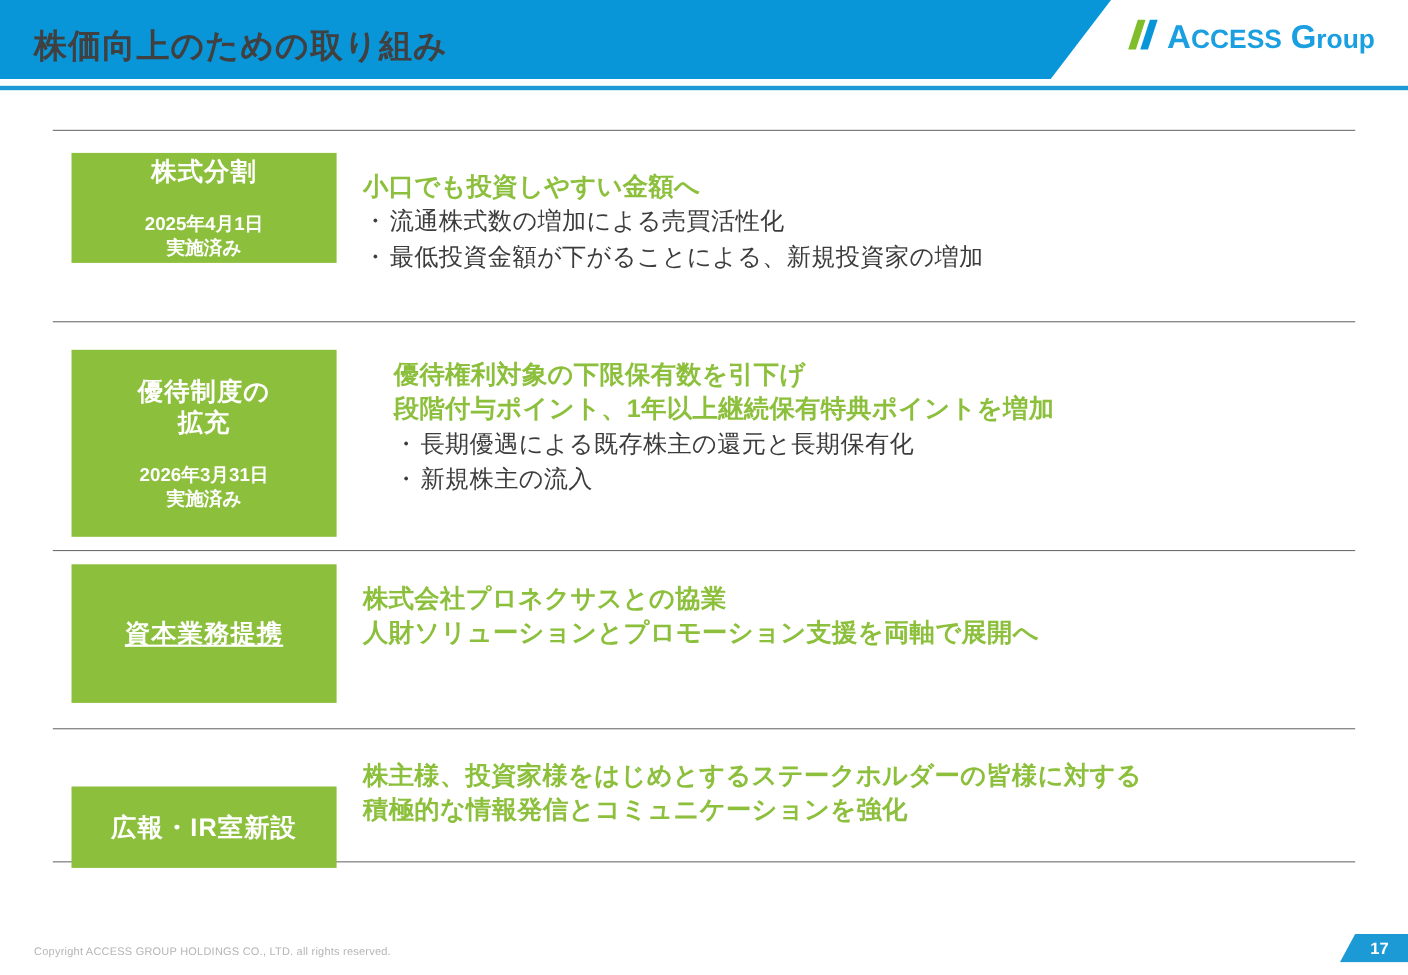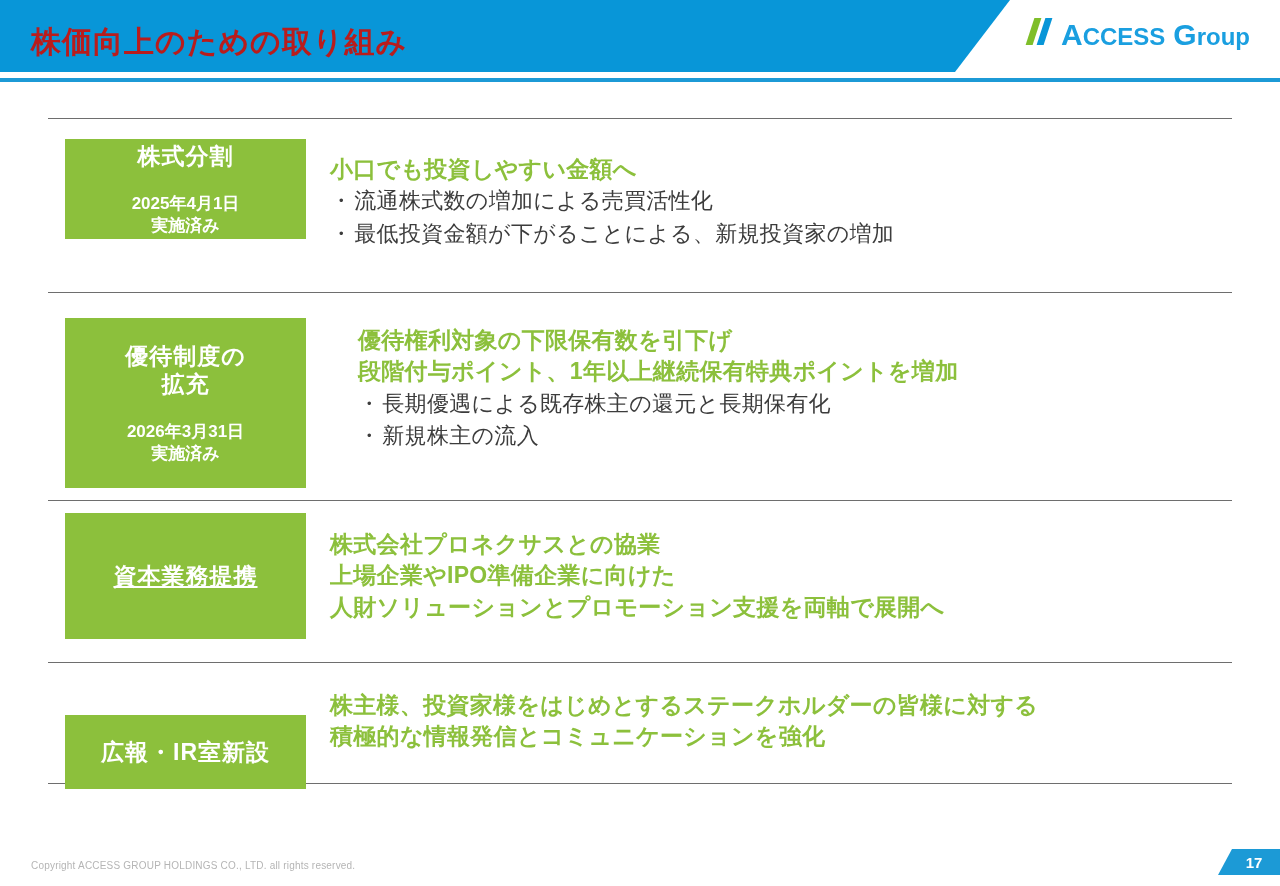--- a/index.html
+++ b/index.html
@@ -30,21 +30,21 @@
     background: #0896d8;
     clip-path: polygon(0 0, 1010px 0, 955px 72px, 0 72px);
   }
   .header-title {
     position: absolute;
     left: 31px;
     top: 0;
     height: 84px;
     display: flex;
     align-items: center;
-    color: #b91c1c;
+    color: #404040;
     font-size: 30px;
     font-weight: bold;
     letter-spacing: 1px;
     white-space: nowrap;
   }
   .header-rule {
     position: absolute;
     left: 0;
     top: 78px;
     width: 1280px;
@@ -235,21 +235,20 @@
       <div class="bullet"><span class="dot">・</span><span>新規株主の流入</span></div>
     </div>
   </div>
 
   <div class="row">
     <div class="green-box" style="top:431px; height:126px;text-decoration:underline;">
       <div class="gb-title">資本業務提携</div>
     </div>
     <div class="body-col" style="top:447px;">
       <div class="headline">株式会社プロネクサスとの協業</div>
-      <div class="headline">上場企業やIPO準備企業に向けた</div>
       <div class="headline">人財ソリューションとプロモーション支援を両軸で展開へ</div>
     </div>
   </div>
 
   <div class="row">
     <div class="green-box" style="top:633px; height:74px;">
       <div class="gb-title">広報・IR室新設</div>
     </div>
     <div class="body-col" style="top:608px;">
       <div class="headline">株主様、投資家様をはじめとするステークホルダーの皆様に対する</div>

